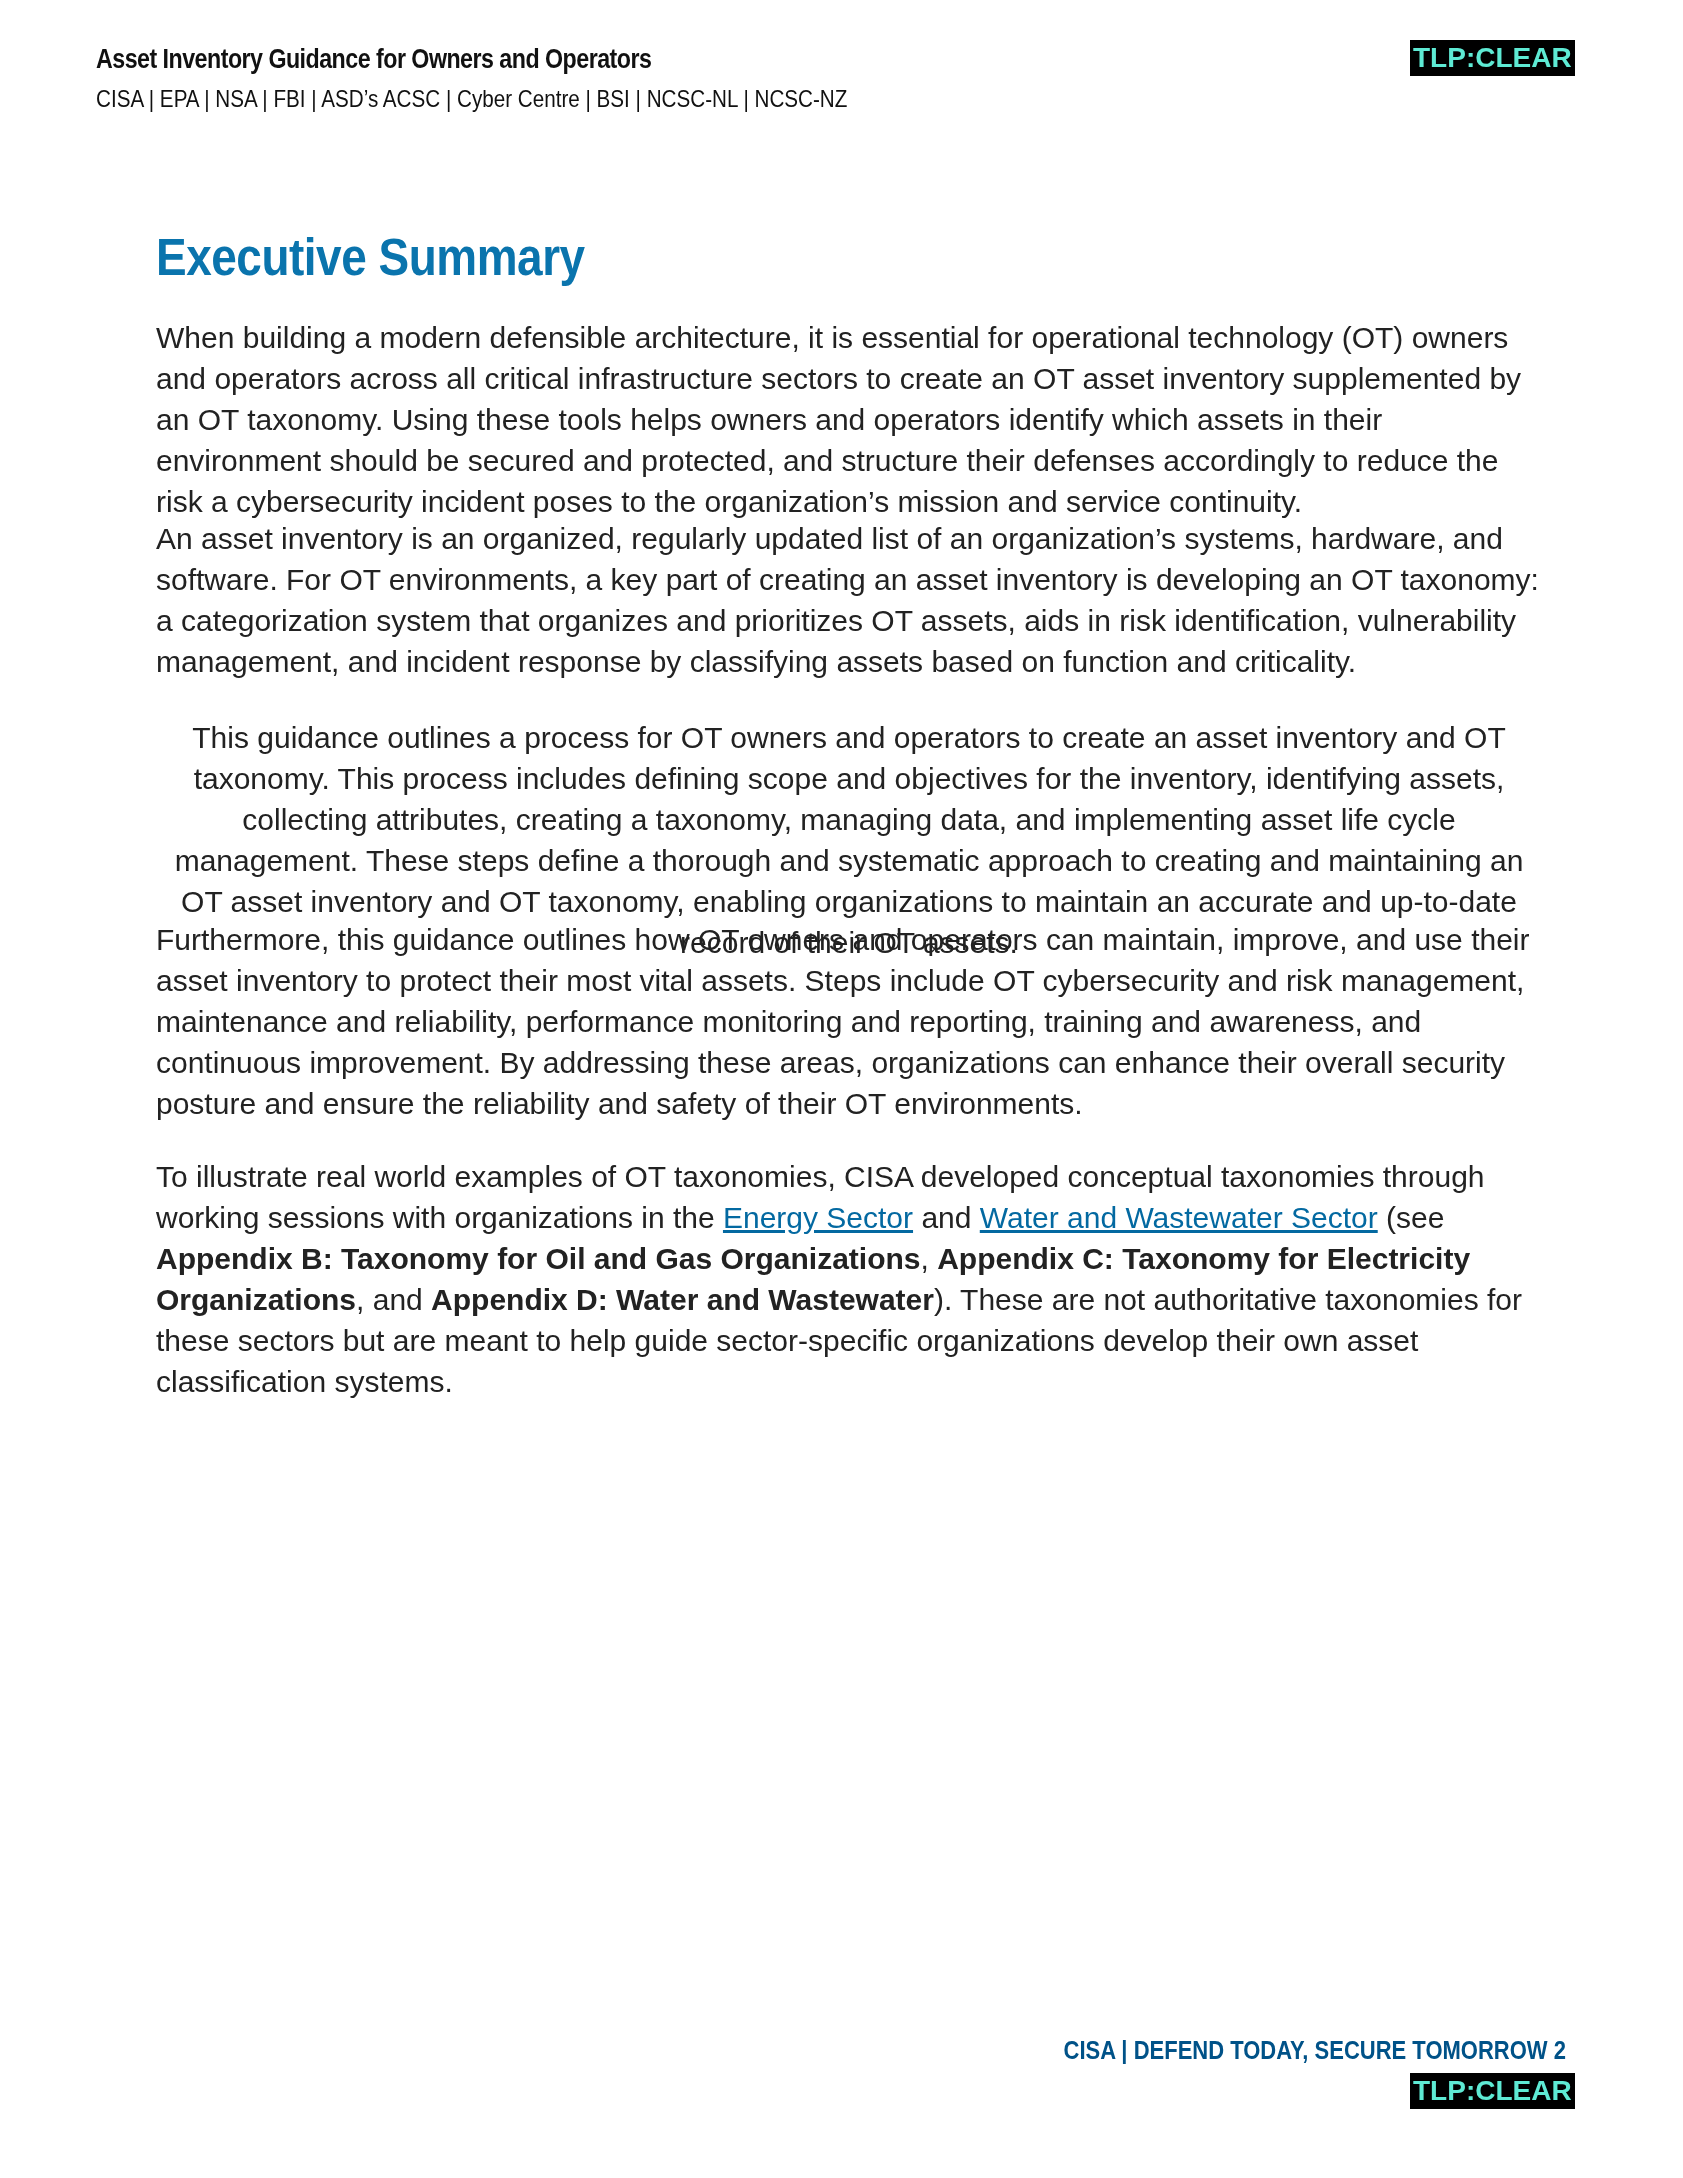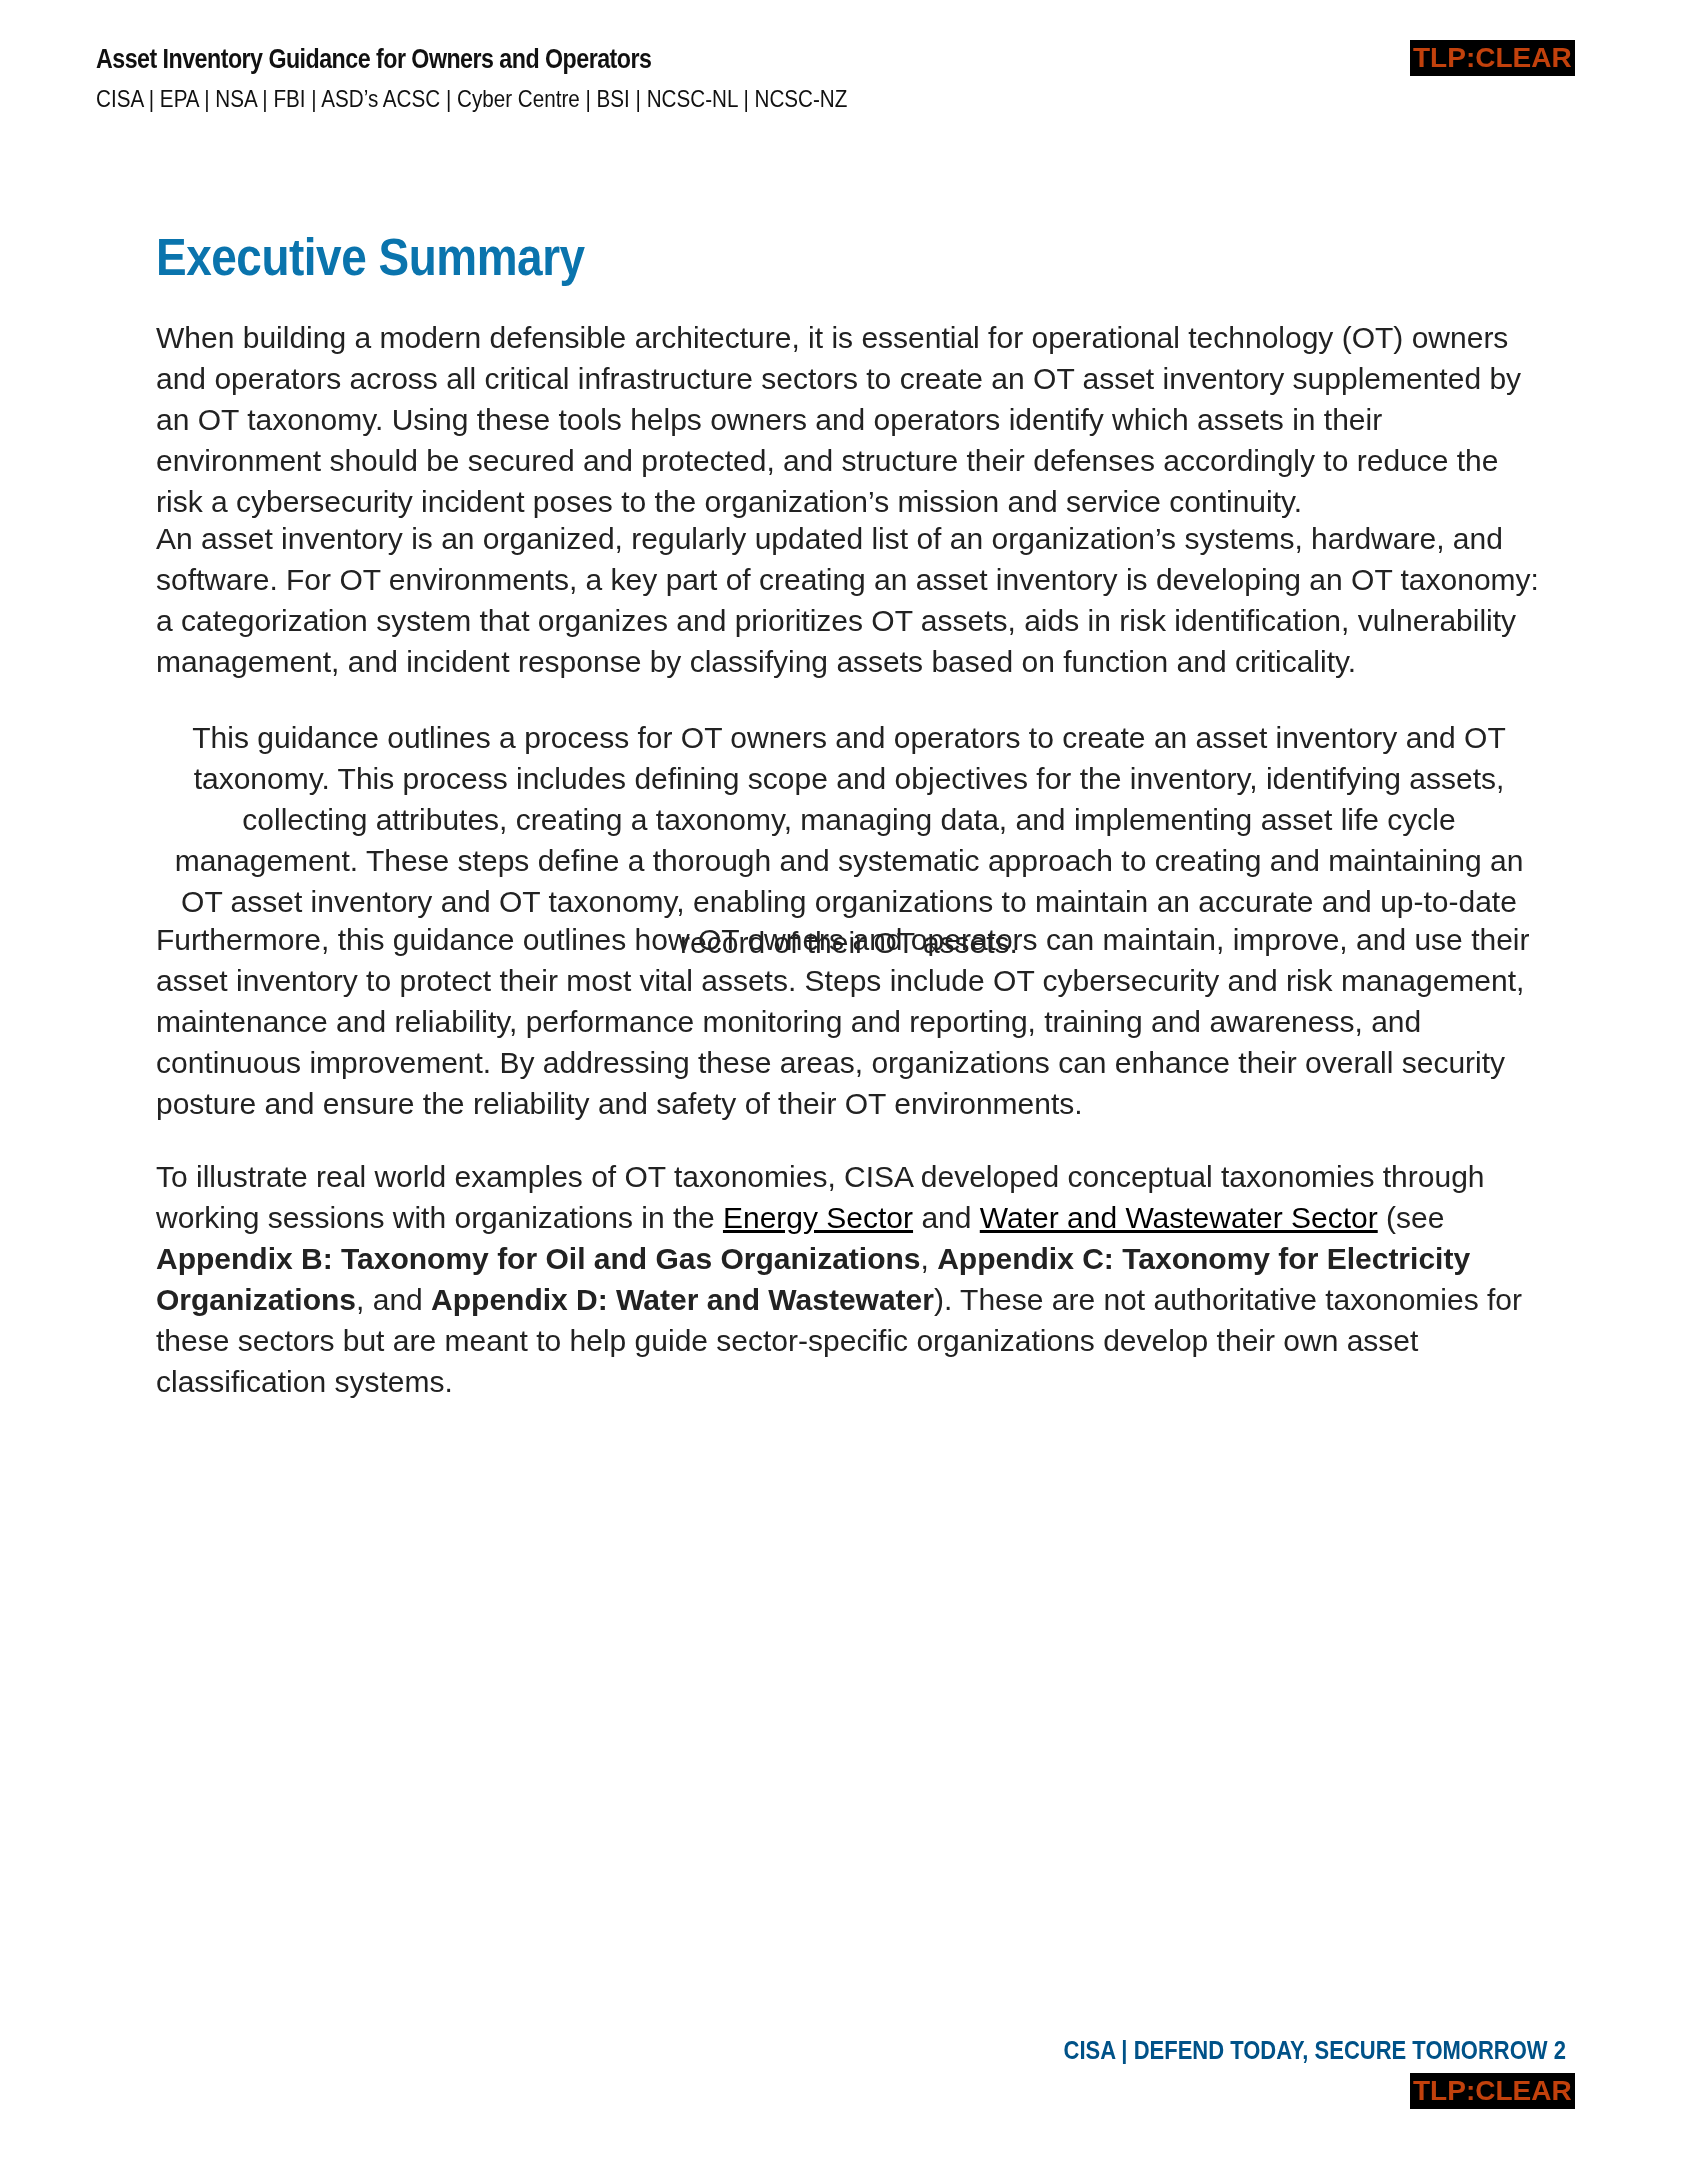--- a/index.html
+++ b/index.html
@@ -1,26 +1,26 @@
 <!DOCTYPE html>
 <html><head>
 <meta charset="utf-8">
 <style>
   html, body { margin:0; padding:0; background:#fff; }
   body { width:1683px; height:2178px; position:relative; overflow:hidden; font-family:"Liberation Sans", sans-serif; color:#222; }
   .hdr-title { position:absolute; left:96px; top:44px; font-family:"Liberation Sans", sans-serif; font-weight:bold; font-size:27px; color:#111; letter-spacing:-0.6px; transform:scaleX(0.86); transform-origin:left top; white-space:nowrap; }
   .hdr-agencies { position:absolute; left:96px; top:85px; font-size:24px; color:#111; transform:scaleX(0.86); transform-origin:left top; white-space:nowrap; }
-  .tlp { position:absolute; background:#000; color:#c2410c; font-weight:bold; font-size:28px; line-height:36px; padding:0 3px; white-space:nowrap; }
+  .tlp { position:absolute; background:#000; color:#5eead4; font-weight:bold; font-size:28px; line-height:36px; padding:0 3px; white-space:nowrap; }
   .tlp.top { left:1410px; top:40px; }
   .tlp.bottom { left:1410px; top:2073px; }
   .title { position:absolute; left:156px; top:228px; font-size:51px; font-weight:bold; color:#0a74ad; letter-spacing:-0.5px; transform:scaleX(0.9); transform-origin:left top; white-space:nowrap; }
   .body-text { position:absolute; left:156px; width:1386px; font-size:30px; line-height:41px; color:#222; }
   .body-text p { margin:0; }
   .p1 { top:317px; } .p2 { top:518px; } .p3 { top:717px;text-align:center; } .p4 { top:919px; } .p5 { top:1156px; }
-  a.link { color:#000000; text-decoration:underline; }
+  a.link { color:#0369a1; text-decoration:underline; }
   .bold-ref { font-weight:bold; color:#222; }
   .footer { position:absolute; right:117px; top:2036px; font-size:25px; color:#005288; font-weight:bold; transform:scaleX(0.88); transform-origin:right top; white-space:nowrap; }
 </style>
 </head>
 <body>
 
 <div class="hdr-title">Asset Inventory Guidance for Owners and Operators</div>
 <div class="hdr-agencies">CISA | EPA | NSA | FBI | ASD’s ACSC | Cyber Centre | BSI | NCSC-NL | NCSC-NZ</div>
 <div class="tlp top">TLP:CLEAR</div>
 

